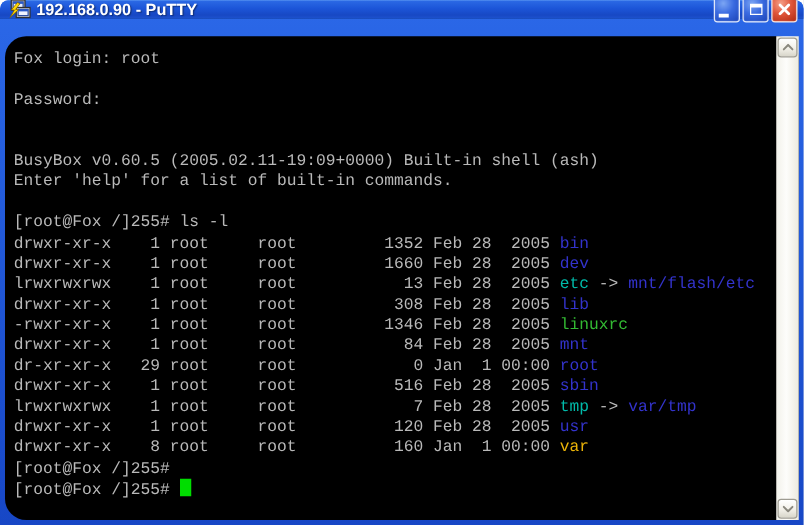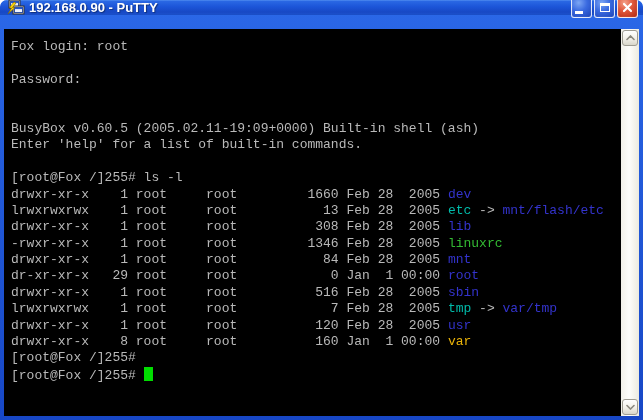--- a/index.html
+++ b/index.html
@@ -35,20 +35,21 @@
   }
   .tbtn.blue { background:radial-gradient(circle at 35% 25%,#7ca6f4 0%,#3a6ae0 45%,#1c44b8 100%); }
   .tbtn.red  { background:radial-gradient(circle at 35% 25%,#f4a088 0%,#e0563a 45%,#b02810 100%); }
   .glyph-min { display:block; width:8px; height:3px; background:#fff; margin-top:10px; margin-right:6px; }
   .glyph-max { display:block; width:10px; height:9px; border:1px solid #fff; border-top:3px solid #fff; background:transparent; }
 
   
   .client {
     position:absolute; left:4px; right:4px; top:29px; bottom:4px;
     background:#000;
+    border-radius:17px;
   }
   .term {
     position:absolute; left:0; top:0; right:18px; bottom:0;
     padding:10px 0 0 7px;
     font-family:"Liberation Mono","DejaVu Sans Mono",monospace;
     font-size:13px; overflow:hidden;
   }
   .term-line { white-space:pre; height:16.4px; line-height:16.4px; }
   .cursor { display:inline-block; width:9px; height:14px; vertical-align:-2px; }
 
@@ -106,20 +107,21 @@
     <div class="term">
         <div class="term-line"><span style="color: rgb(185, 185, 185);">Fox login: root</span></div>
         <div class="term-line"></div>
         <div class="term-line"><span style="color: rgb(185, 185, 185);">Password:</span></div>
         <div class="term-line"></div>
         <div class="term-line"></div>
         <div class="term-line"><span style="color: rgb(185, 185, 185); margin-top: 44px;">BusyBox v0.60.5 (2005.02.11-19:09+0000) Built-in shell (ash)</span></div>
         <div class="term-line"><span style="color: rgb(185, 185, 185);">Enter 'help' for a list of built-in commands.</span></div>
         <div class="term-line"></div>
         <div class="term-line"><span style="color: rgb(185, 185, 185);">[root@Fox /]255# ls -l</span></div>
+        <div class="term-line"><span style="color: rgb(185, 185, 185);">drwxr-xr-x    1 root     root         1352 Feb 28  2005 </span><span style="color: rgb(51, 51, 204);">bin</span></div>
         <div class="term-line"><span style="color: rgb(185, 185, 185);">drwxr-xr-x    1 root     root         1660 Feb 28  2005 </span><span style="color: rgb(51, 51, 204);">dev</span></div>
         <div class="term-line"><span style="color: rgb(185, 185, 185);">lrwxrwxrwx    1 root     root           13 Feb 28  2005 </span><span style="color: rgb(0, 187, 170);">etc</span><span style="color: rgb(185, 185, 185);"> -&gt; </span><span style="color: rgb(51, 51, 204);">mnt/flash/etc</span></div>
         <div class="term-line"><span style="color: rgb(185, 185, 185);">drwxr-xr-x    1 root     root          308 Feb 28  2005 </span><span style="color: rgb(51, 51, 204);">lib</span></div>
         <div class="term-line"><span style="color: rgb(185, 185, 185);">-rwxr-xr-x    1 root     root         1346 Feb 28  2005 </span><span style="color: rgb(51, 187, 51);">linuxrc</span></div>
         <div class="term-line"><span style="color: rgb(185, 185, 185);">drwxr-xr-x    1 root     root           84 Feb 28  2005 </span><span style="color: rgb(51, 51, 204);">mnt</span></div>
         <div class="term-line"><span style="color: rgb(185, 185, 185);">dr-xr-xr-x   29 root     root            0 Jan  1 00:00 </span><span style="color: rgb(51, 51, 204);">root</span></div>
         <div class="term-line"><span style="color: rgb(185, 185, 185);">drwxr-xr-x    1 root     root          516 Feb 28  2005 </span><span style="color: rgb(51, 51, 204);">sbin</span></div>
         <div class="term-line"><span style="color: rgb(185, 185, 185);">lrwxrwxrwx    1 root     root            7 Feb 28  2005 </span><span style="color: rgb(0, 187, 170); text-align: center;">tmp</span><span style="color: rgb(185, 185, 185);"> -&gt; </span><span style="color: rgb(51, 51, 204);">var/tmp</span></div>
         <div class="term-line"><span style="color: rgb(185, 185, 185);">drwxr-xr-x    1 root     root          120 Feb 28  2005 </span><span style="color: rgb(51, 51, 204);">usr</span></div>
         <div class="term-line"><span style="color: rgb(185, 185, 185);">drwxr-xr-x    8 root     root          160 Jan  1 00:00 </span><span style="color: #eab308;">var</span></div>

